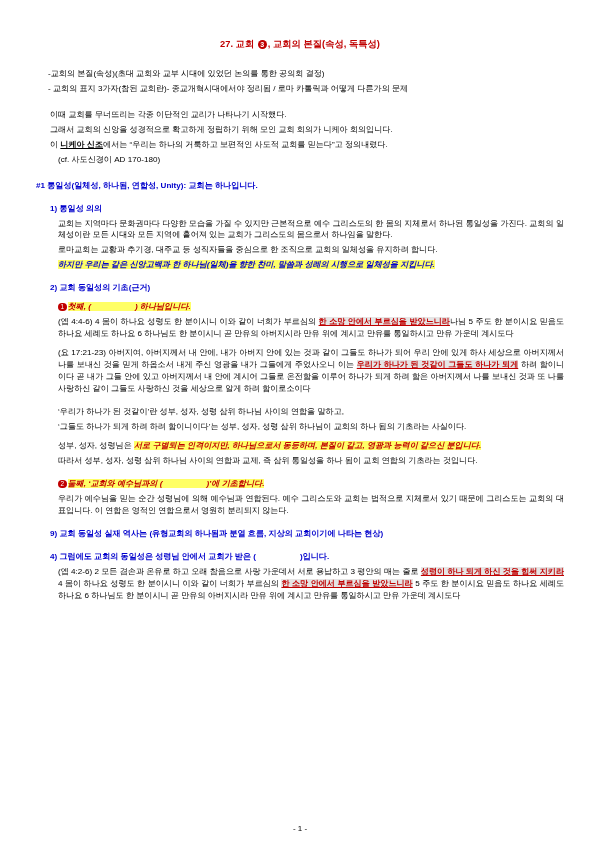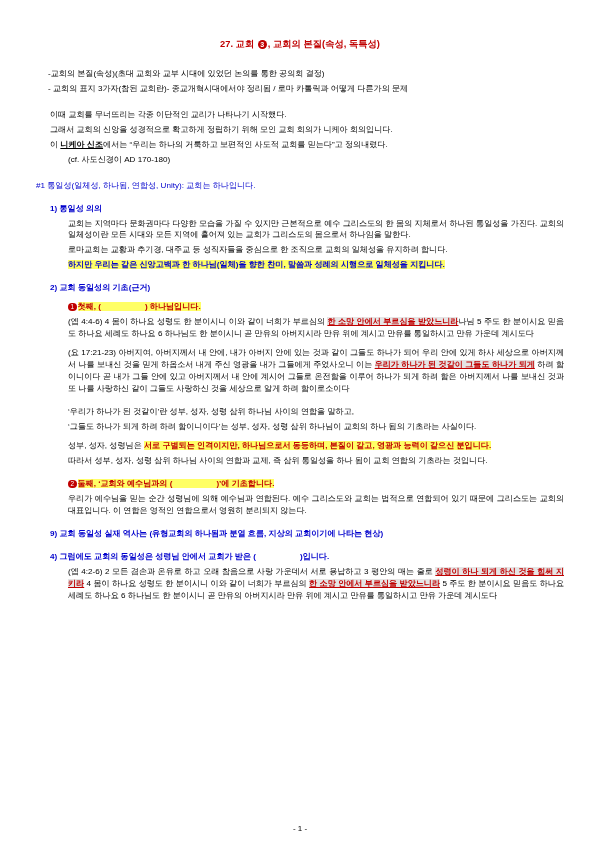--- a/index.html
+++ b/index.html
@@ -56,35 +56,36 @@
   .gap-sm {
     height: 4px;
   }
   .gap-lg {
     height: 11px;
   }
   .lead {
     margin-left: 12px;
   }
   .ind1 { margin-left: 14px; }
-  .ind2 { margin-left: 32px; }
+  .ind2 { margin-left: 22px; }
   .heading-blue {
     color: #0000cc;
-    font-weight: normal;
+    font-weight: bold;
   }
   .heading-blue2 {
     color: #0000cc;
     font-weight: bold;
   }
   .red-b { color: #c00000; font-weight: bold; text-align: center; }
   .blue-b { color: #0000cc; font-weight: bold; }
   .b { font-weight: bold; }
   .u { text-decoration: underline; }
   .hl-y {
     background: #ffff66;
+    font-style: italic;
   }
   .hl-y2 {
     background: #e5e5e5;
   }
   .redcirc {
     display: inline-block;
     background: #c00000;
     color: #ffffff;
     border-radius: 50%;
     width: 8.5px;
@@ -175,21 +176,21 @@
       <span>성부, 성자, 성령님은 </span><span class="hl-y red-b">서로 구별되는 인격이지만, 하나님으로서 동등하며, 본질이 같고, 영광과 능력이 같으신 분입니다.</span>
     </p>
     <p class="ind2 justify">따라서 성부, 성자, 성령 삼위 하나님 사이의 연합과 교제, 즉 삼위 통일성을 하나 됨이 교회 연합의 기초라는 것입니다.</p>
 
     <div class="gap"></div>
 
     <p class="ind2">
       <span class="redcirc">2</span><span class="hl-y red-b"><span>둘째, ‘교회와 예수님과의 (</span><span class="blank">   </span><span>)’에 기초합니다.</span></span>
     </p>
 
-    <p class="ind2 justify">우리가 예수님을 믿는 순간 성령님에 의해 예수님과 연합된다. 예수 그리스도와 교회는 법적으로 연합되어 있기 때문에 그리스도는 교회의 대표입니다. 이 연합은 영적인 연합으로서 영원히 분리되지 않는다.</p>
+    <p class="ind2 justify">우리가 예수님을 믿는 순간 성령님에 의해 예수님과 연합된다. 예수 그리스도와 교회는 법적으로 지체로서 있기 때문에 그리스도는 교회의 대표입니다. 이 연합은 영적인 연합으로서 영원히 분리되지 않는다.</p>
 
     <div class="gap"></div>
 
     <p class="ind1 heading-blue2">9) 교회 동일성 실재 역사는 (유형교회의 하나됨과 분열 흐름, 지상의 교회이기에 나타는 현상)</p>
 
     <div class="gap"></div>
 
     <p class="ind1 heading-blue2">
       <span>4) 그럼에도 교회의 동일성은 성령님 안에서 교회가 받은 (</span><span class="blank">      </span><span>)입니다.</span>
     </p>

